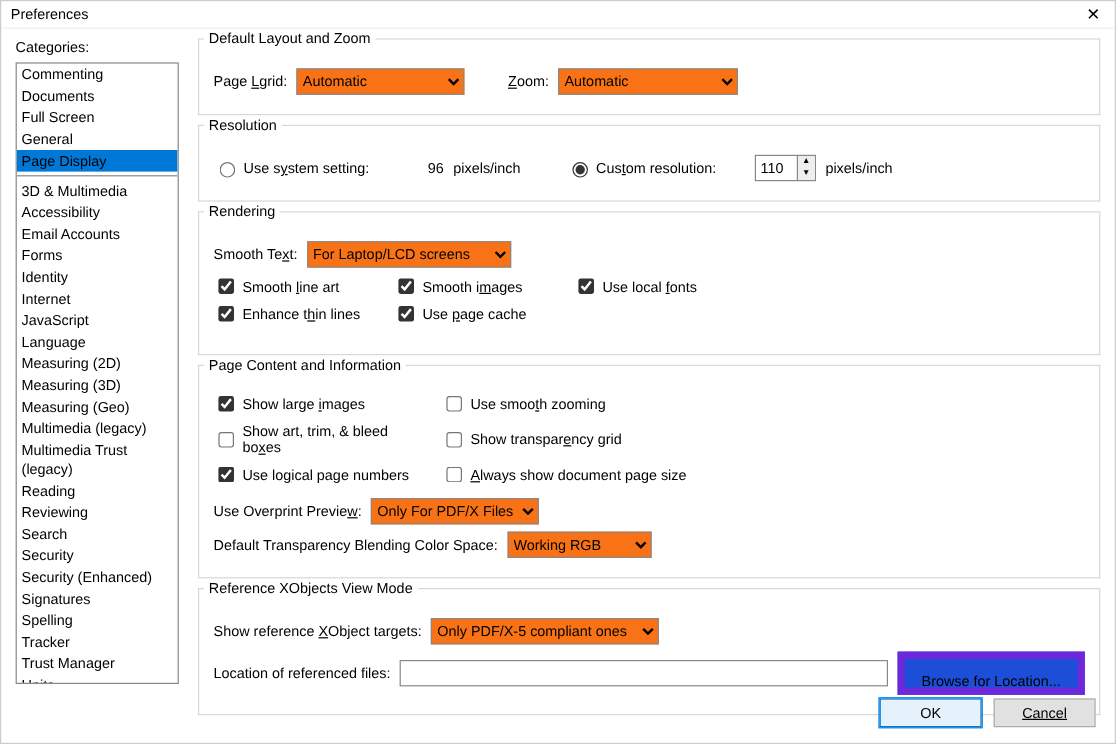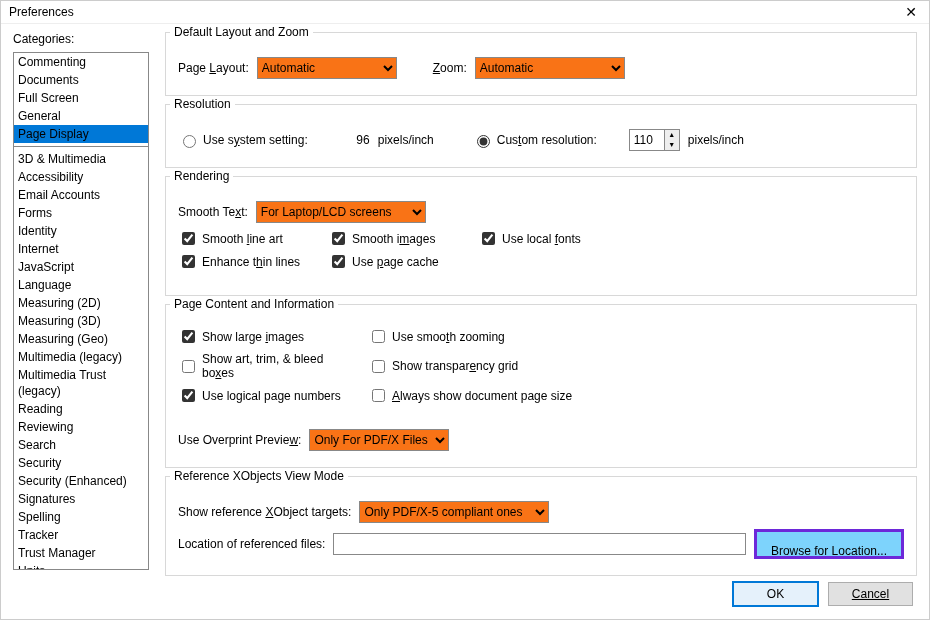--- a/index.html
+++ b/index.html
@@ -94,22 +94,22 @@
 input.text-long {
   flex: 1;
   height: 22px;
   border: 1px solid #888;
   font: inherit;
 }
 button.std {
   font: inherit;
   height: 24px;
   padding: 12px 14px;
-  background: #7dd3fc;
-  border: 3px solid #6d28d9;
+  background: #1d4ed8;
+  border: 6px solid #6d28d9;
   cursor: pointer;
 }
 .footer {
   display: flex;
   justify-content: flex-end;
   gap: 10px;
   padding: 10px 16px;
 }
 button.primary {
   width: 85px;
@@ -173,21 +173,21 @@
         <div class="cat-item">Trust Manager</div>
         <div class="cat-item">Units</div>
       </div>
   </div>
 
   <div class="main">
 
     <fieldset class="group">
       <div class="legend">Default Layout and Zoom</div>
       <div class="row">
-        <label><span>Page </span><span class="u">L</span><span>ayout:</span></label>
+        <label><span>Page </span><span class="u">L</span><span>grid:</span></label>
         <select class="combo" style="width:140px"><option>Automatic</option></select>
         <span style="width:20px"></span>
         <label><span class="u">Z</span><span>oom:</span></label>
         <select class="combo" style="width:150px"><option>Automatic</option></select>
       </div>
     </fieldset>
 
     <fieldset class="group">
       <div class="legend">Resolution</div>
       <div class="row">
@@ -264,23 +264,27 @@
           </label>
         <label class="check">
             <input type="checkbox" checked="" style="">
             <span><span>Use lo</span><span class="u">g</span><span>ical page numbers</span></span>
           </label>
         <label class="check">
             <input type="checkbox" style="">
             <span><span></span><span class="u">A</span><span>lways show document page size</span></span>
           </label>
       </div>
-      <div class="row" style="margin-top:24px">
+      <div class="row" style="margin-top:10px">
         <label><span>Use Overprint Previe</span><span class="u">w</span><span>:</span></label>
         <select class="combo" style="width:140px"><option>Only For PDF/X Files</option></select>
+      </div>
+      <div class="row">
+        <label>Default Transparency Blending Color Space:</label>
+        <select class="combo" style="width:120px"><option>Working RGB</option></select>
       </div>
     </fieldset>
 
     <fieldset class="group">
       <div class="legend">Reference XObjects View Mode</div>
       <div class="row">
         <label><span>Show reference </span><span class="u">X</span><span>Object targets:</span></label>
         <select class="combo" style="width:190px"><option>Only PDF/X-5 compliant ones</option></select>
       </div>
       <div class="row">

